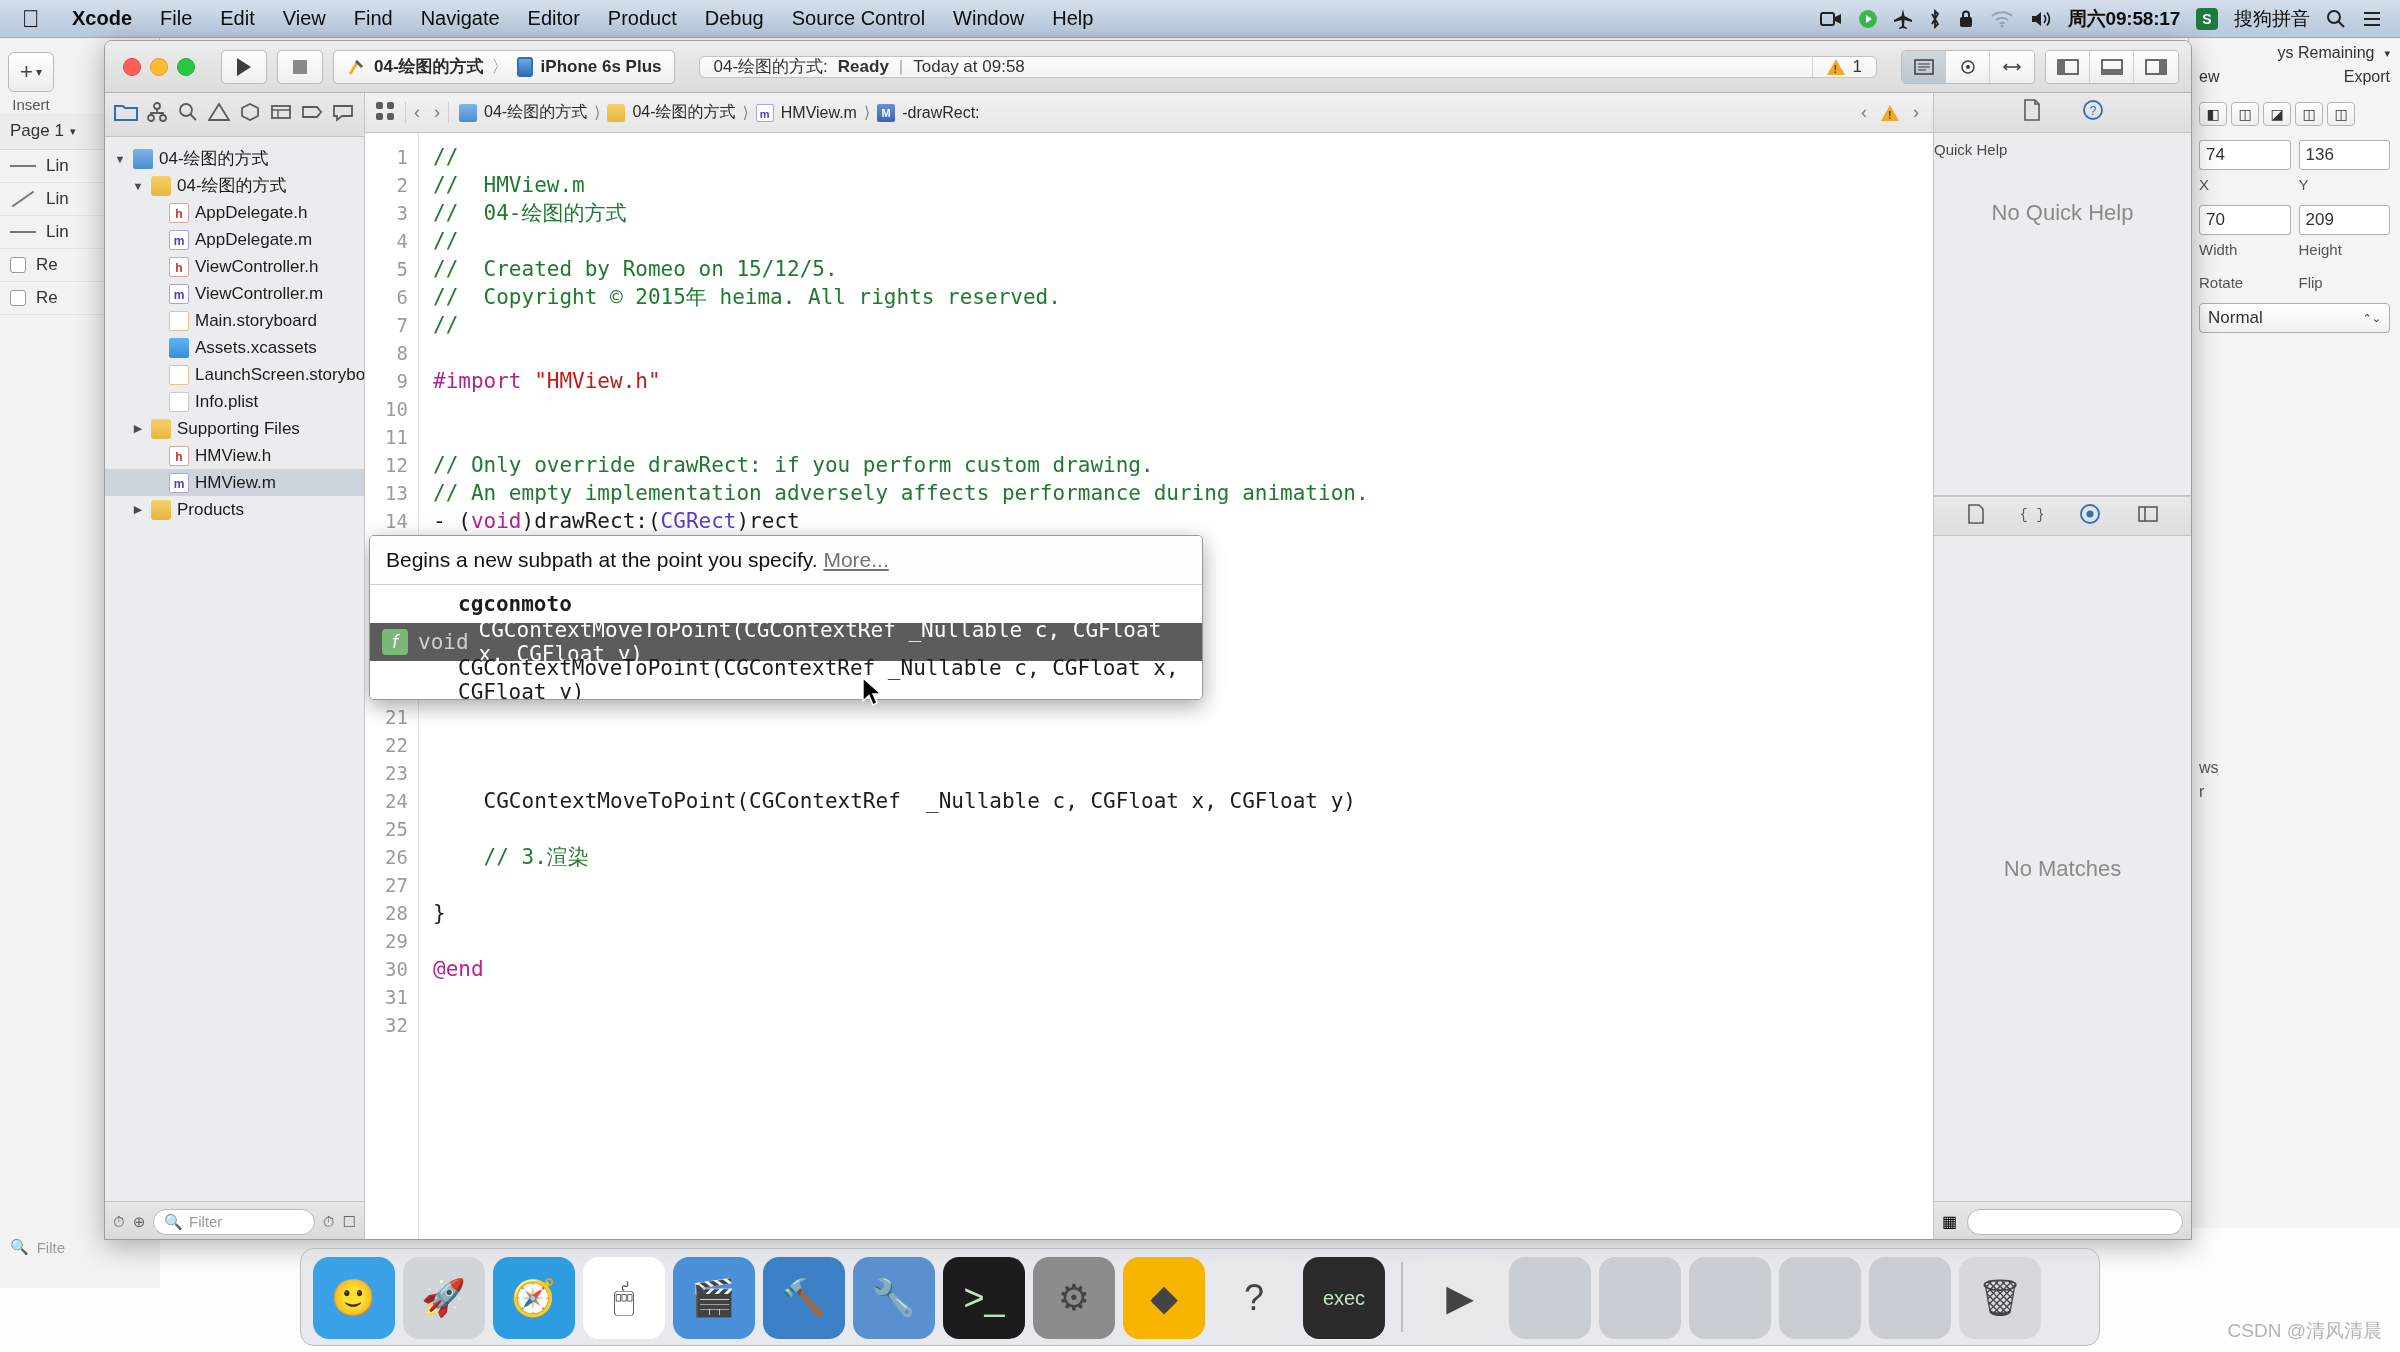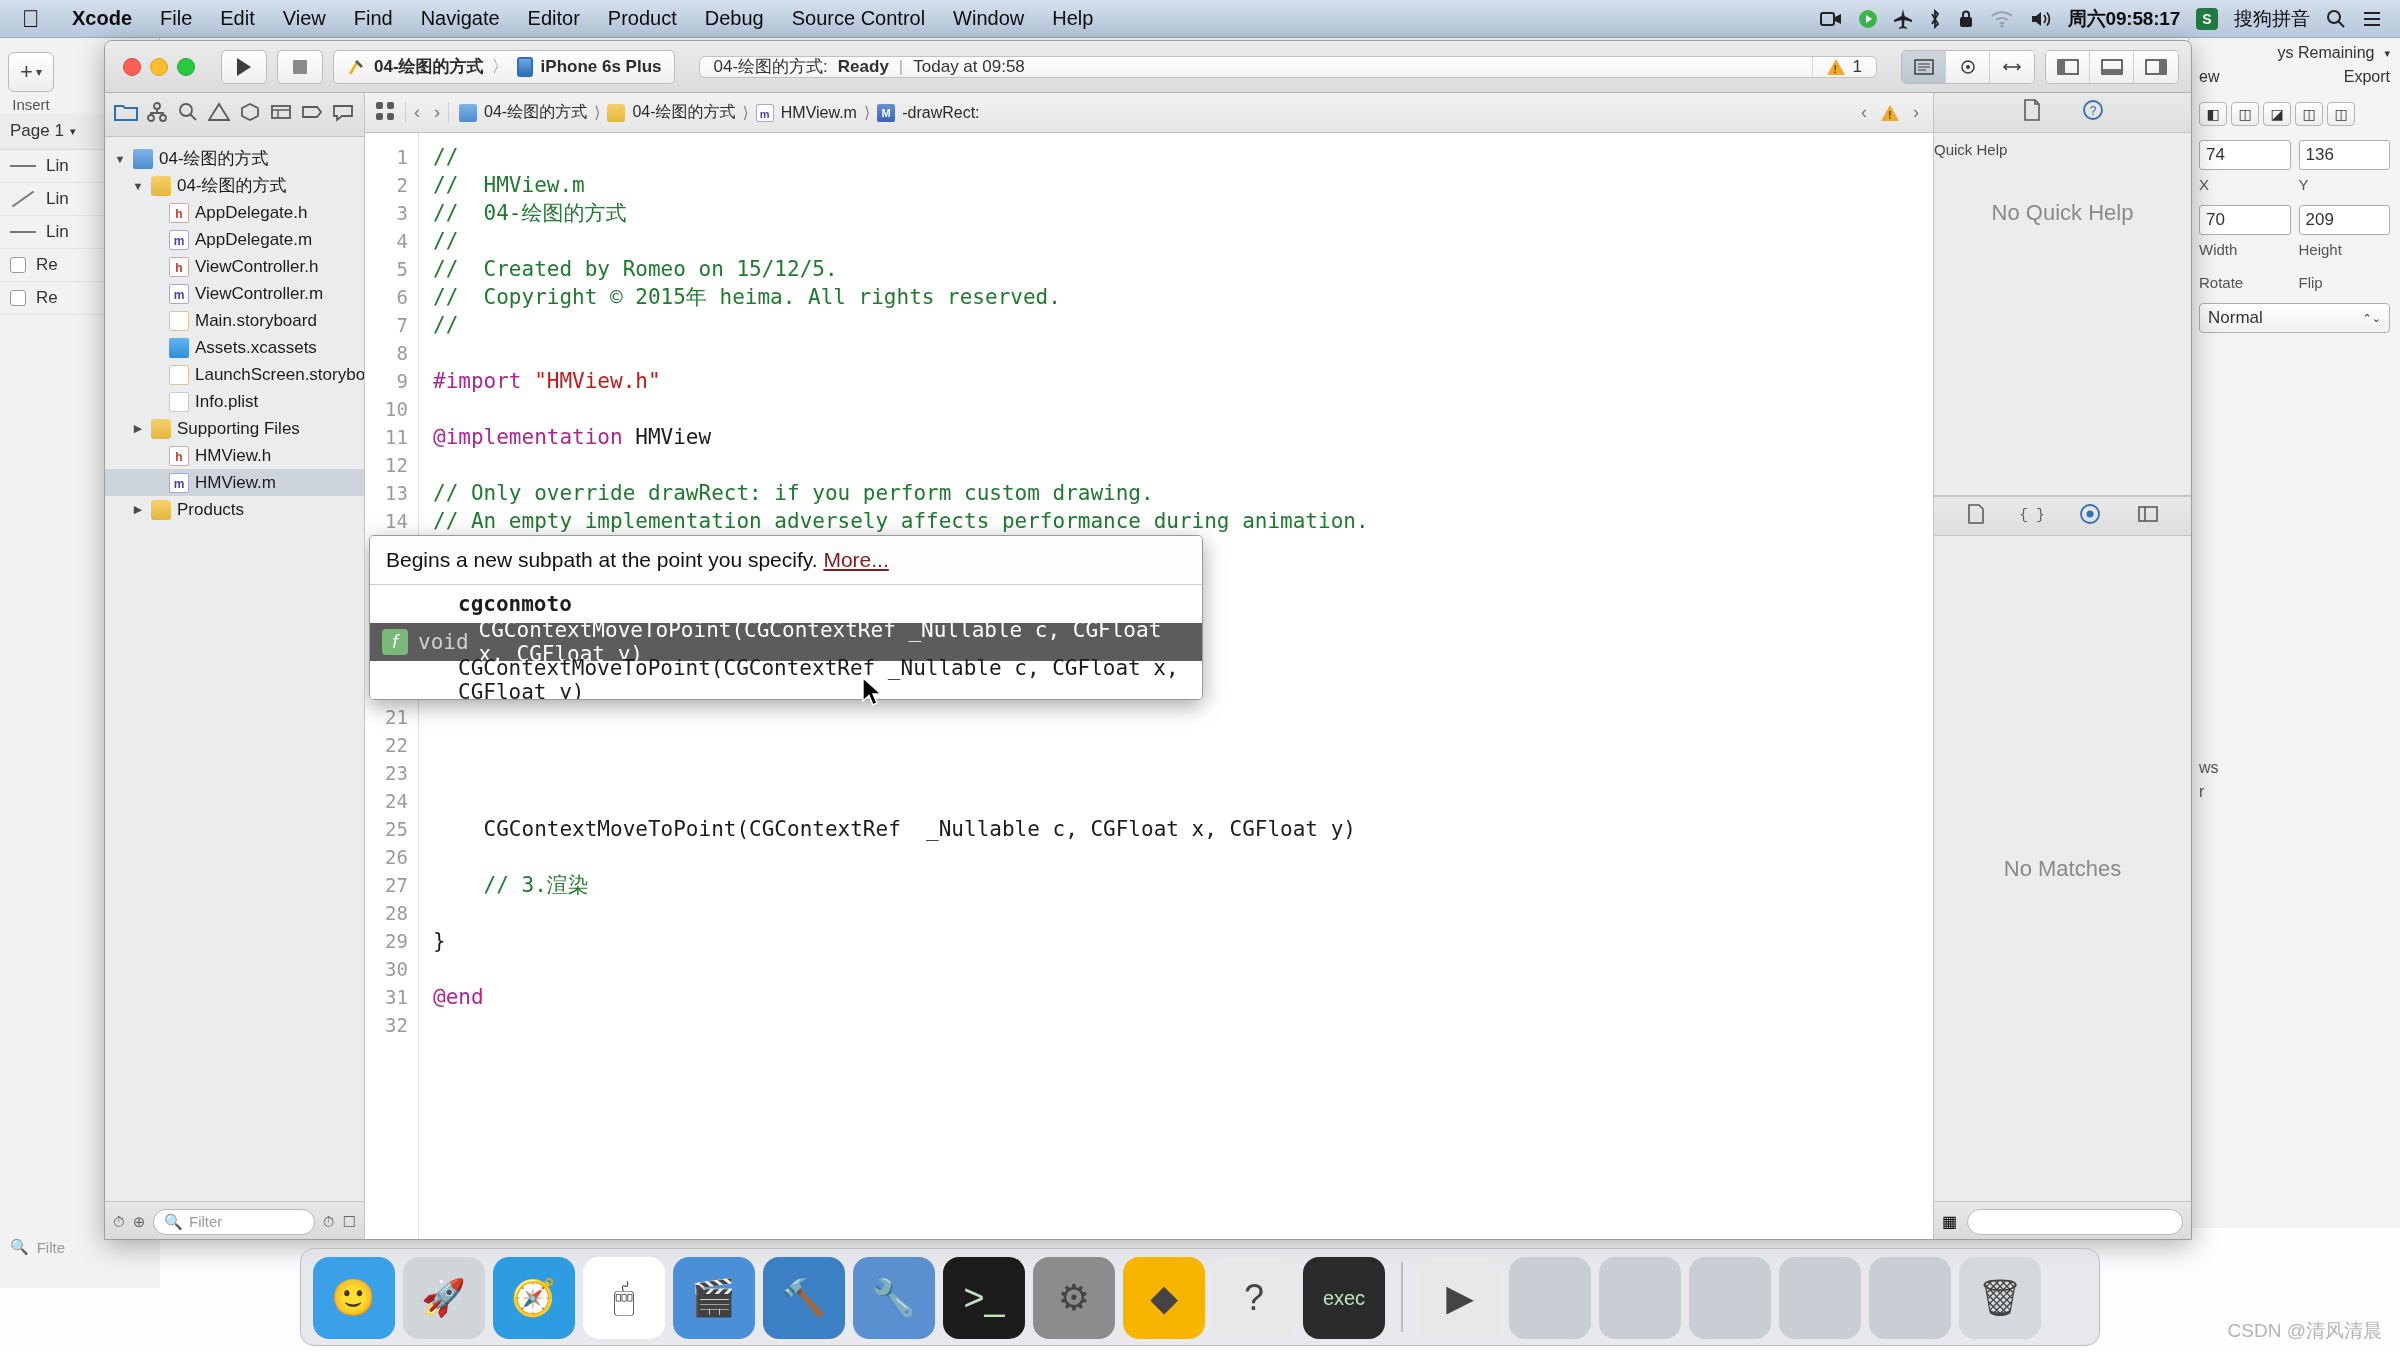--- a/index.html
+++ b/index.html
@@ -149,21 +149,21 @@
   .codelines { flex:1; padding-top:10px; padding-left:14px; font-family:"DejaVu Sans Mono", monospace; font-size:21px; }
   .codelines .cl{ height:28px; line-height:28px; white-space:pre; }
   .cm{color:#1f7a2e;} .kw{color:#b0258f;} .str{color:#c41a16;} .pre{color:#b0258f;} .pl2{color:#1c1c1c;} .ty2{color:#5a3ec8;}
 
   
   .acpop { position:absolute; left:4px; top:402px; width:834px; z-index:40;
     box-shadow:0 6px 22px rgba(0,0,0,.35); border:1px solid #9a9a9a; border-radius:5px; overflow:hidden;
     background:#fff;}
   .acdoc { background:#fdfdfd; padding:12px 16px; font-size:21px; color:#111; border-bottom:1px solid #cfcfcf;
            font-family:"Liberation Sans", sans-serif;}
-  .acdoc a{color:#7f1d1d; text-decoration:underline;}
+  .acdoc a{color:#737373; text-decoration:underline;}
   .aclist { background:#fff; }
   .acrow { display:flex; align-items:center; gap:10px; height:38px; padding:0 12px;
            font-family:"DejaVu Sans Mono", monospace; font-size:21px; color:#1c1c1c;}
   .acrow.typed { font-weight:bold; padding-left:88px; }
   .acrow.sel { background:#5c5c5c; color:#e8e8e8; }
   .acrow.sel .fn { color:#ffffff; }
   .acrow.plain { color:#1c1c1c; padding-left:88px;}
   .fbadge{width:26px;height:26px;border-radius:4px;background:#7ab87a;color:#fff;font-size:17px;
           display:flex;align-items:center;justify-content:center;font-style:italic;font-family:"DejaVu Sans",sans-serif;flex:none;}
   .cursor-arrow{position:absolute; left:497px; top:544px; z-index:60; width:0;height:0;}
@@ -665,21 +665,20 @@
               <div class="cl"><span class="cm">//</span></div>
               <div class="cl"><span class="cm">//  HMView.m</span></div>
               <div class="cl"><span class="cm">//  04-绘图的方式</span></div>
               <div class="cl"><span class="cm">//</span></div>
               <div class="cl"><span class="cm">//  Created by Romeo on 15/12/5.</span></div>
               <div class="cl"><span class="cm">//  Copyright © 2015年 heima. All rights reserved.</span></div>
               <div class="cl"><span class="cm">//</span></div>
               <div class="cl">&nbsp;</div>
               <div class="cl"><span class="pre">#import </span><span class="str">"HMView.h"</span></div>
               <div class="cl">&nbsp;</div>
-              <div class="cl"><span class="kw">@implementation </span><span class="pl2">HMView</span></div>
               <div class="cl">&nbsp;</div>
               <div class="cl"><span class="cm">// Only override drawRect: if you perform custom drawing.</span></div>
               <div class="cl"><span class="cm">// An empty implementation adversely affects performance during animation.</span></div>
               <div class="cl"><span class="pl2">- (</span><span class="kw">void</span><span class="pl2">)drawRect:(</span><span class="ty2">CGRect</span><span class="pl2">)rect</span></div>
               <div class="cl"><span class="pl2">{</span></div>
               <div class="cl"><span class="cm">    // Drawing code</span></div>
               <div class="cl">&nbsp;</div>
               <div class="cl"><span class="cm">    // 1. c</span></div>
               <div class="cl">&nbsp;</div>
               <div class="cl">&nbsp;</div>

